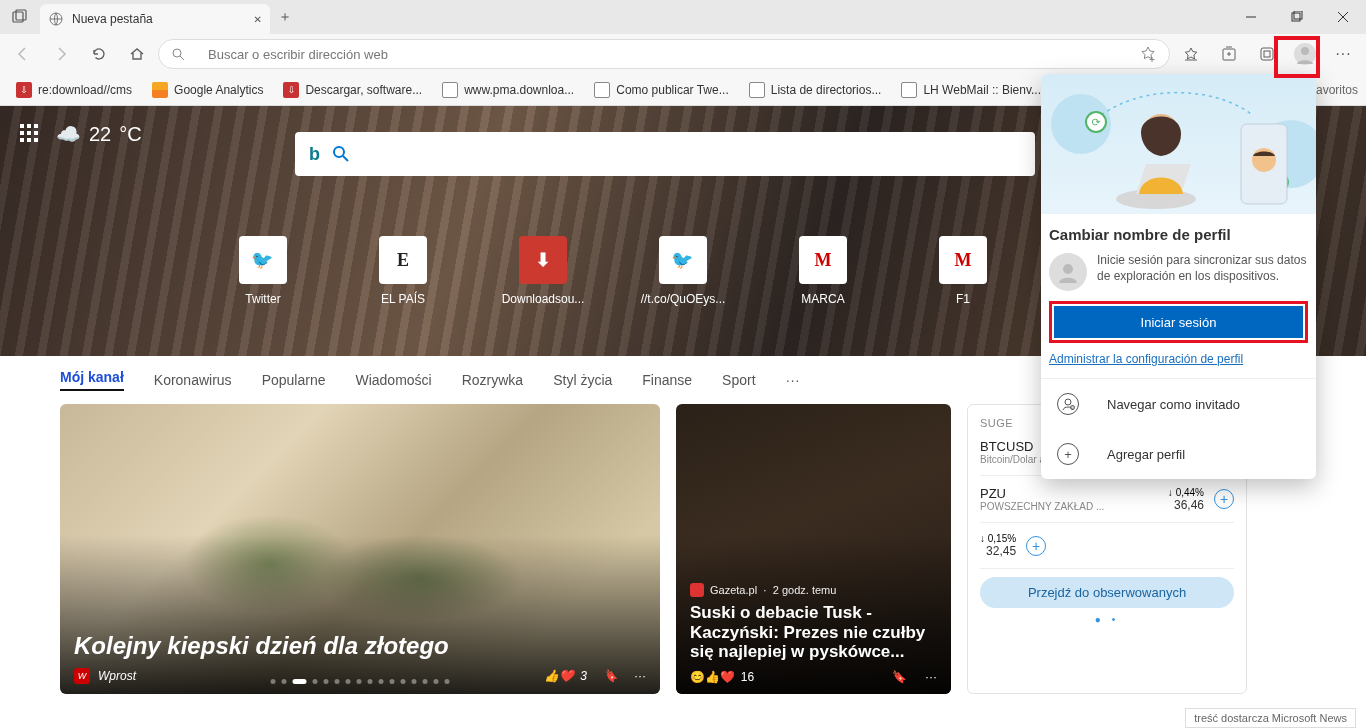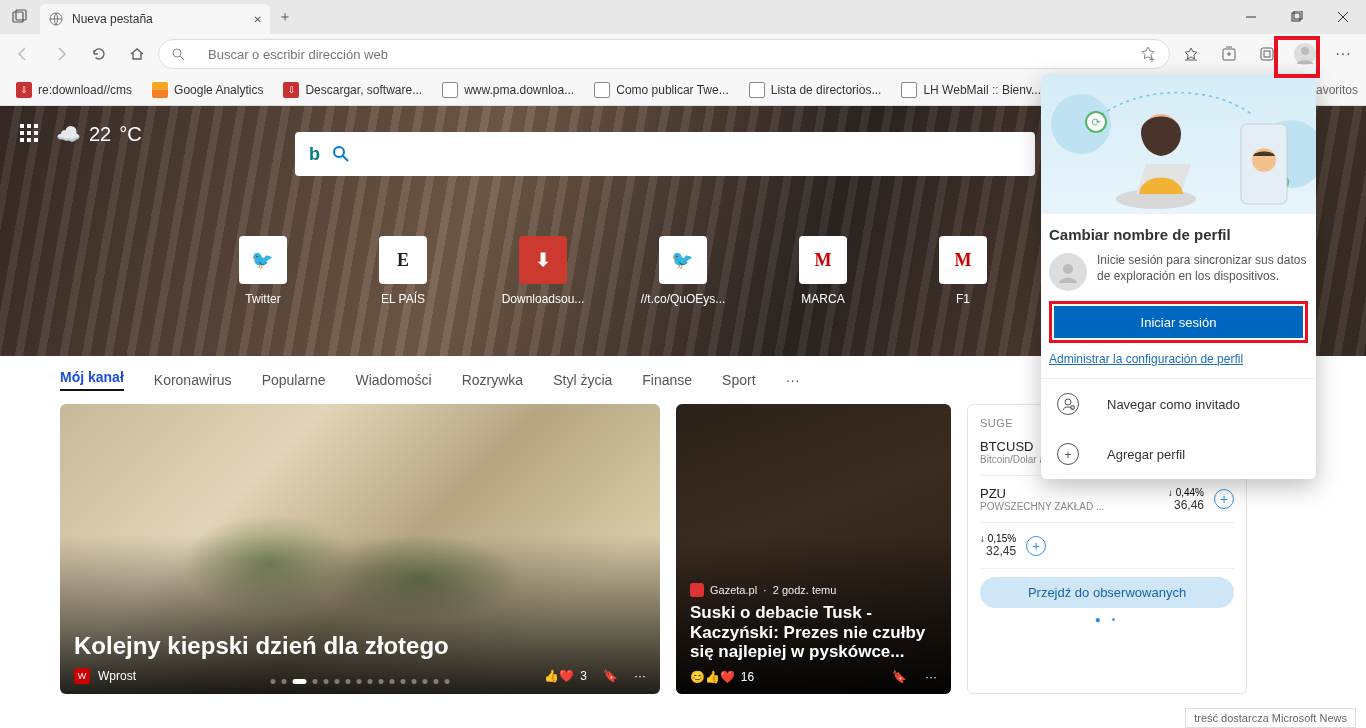--- a/index.html
+++ b/index.html
@@ -51,21 +51,21 @@
 
 
 .feedtabs{height:48px;display:flex;align-items:center;gap:30px;padding:0 60px;font-size:14px;color:#555;border-bottom:1px solid transparent;}
 .ft{cursor:pointer;}
 .ft.active{color:#1d4ed8;font-weight:600;border-bottom:2px solid #111;padding-bottom:4px;}
 .personalize{margin-left:auto;display:flex;align-items:center;gap:6px;border:1px solid #ddd;border-radius:6px;padding:4px 10px;font-size:13px;color:#555;}
 
 
 .cards{display:flex;gap:16px;padding:0 60px;}
 .card{background:#444;border-radius:6px;overflow:hidden;position:relative;color:#fff;}
-.card.big{width:600px;height:290px;background:linear-gradient(135deg,#c8b89a 0%,#e2d4b6 30%,#b5a583 55%,#d6c8a4 80%);position:relative;}
+.card.big{width:600px;height:290px;background:linear-gradient(135deg,#c8b89a 0%,#e2d4b6 30%,#b5a583 55%,#d6c8a4 80%);position:relative;font-style:italic;}
 .card.big::before{content:"";position:absolute;inset:0;background:radial-gradient(120px 70px at 35% 55%,#7a8a5a 0%,rgba(0,0,0,0) 70%),radial-gradient(140px 60px at 60% 60%,#6f7d53 0%,rgba(0,0,0,0) 72%);opacity:.9;}
 .card.med{width:275px;height:290px;background:linear-gradient(160deg,#2a2118 0%,#3b2c20 40%,#221a14 100%);}
 .cardgrad{position:absolute;left:0;right:0;bottom:0;height:55%;background:linear-gradient(transparent,rgba(0,0,0,.85));}
 .cardbody{position:absolute;left:14px;right:14px;bottom:10px;}
 .cardtitle{font-size:24px;font-weight:700;line-height:1.15;}
 .cardtitle.sm{font-size:17px;}
 .src{display:flex;align-items:center;gap:8px;margin-top:8px;font-size:12px;}
 .srcico{width:16px;height:16px;background:#c00;border-radius:3px;display:flex;align-items:center;justify-content:center;font-size:9px;}
 .react{display:flex;align-items:center;gap:6px;margin-left:auto;}
 .dots{position:absolute;bottom:10px;left:50%;transform:translateX(-50%);display:flex;gap:6px;}

